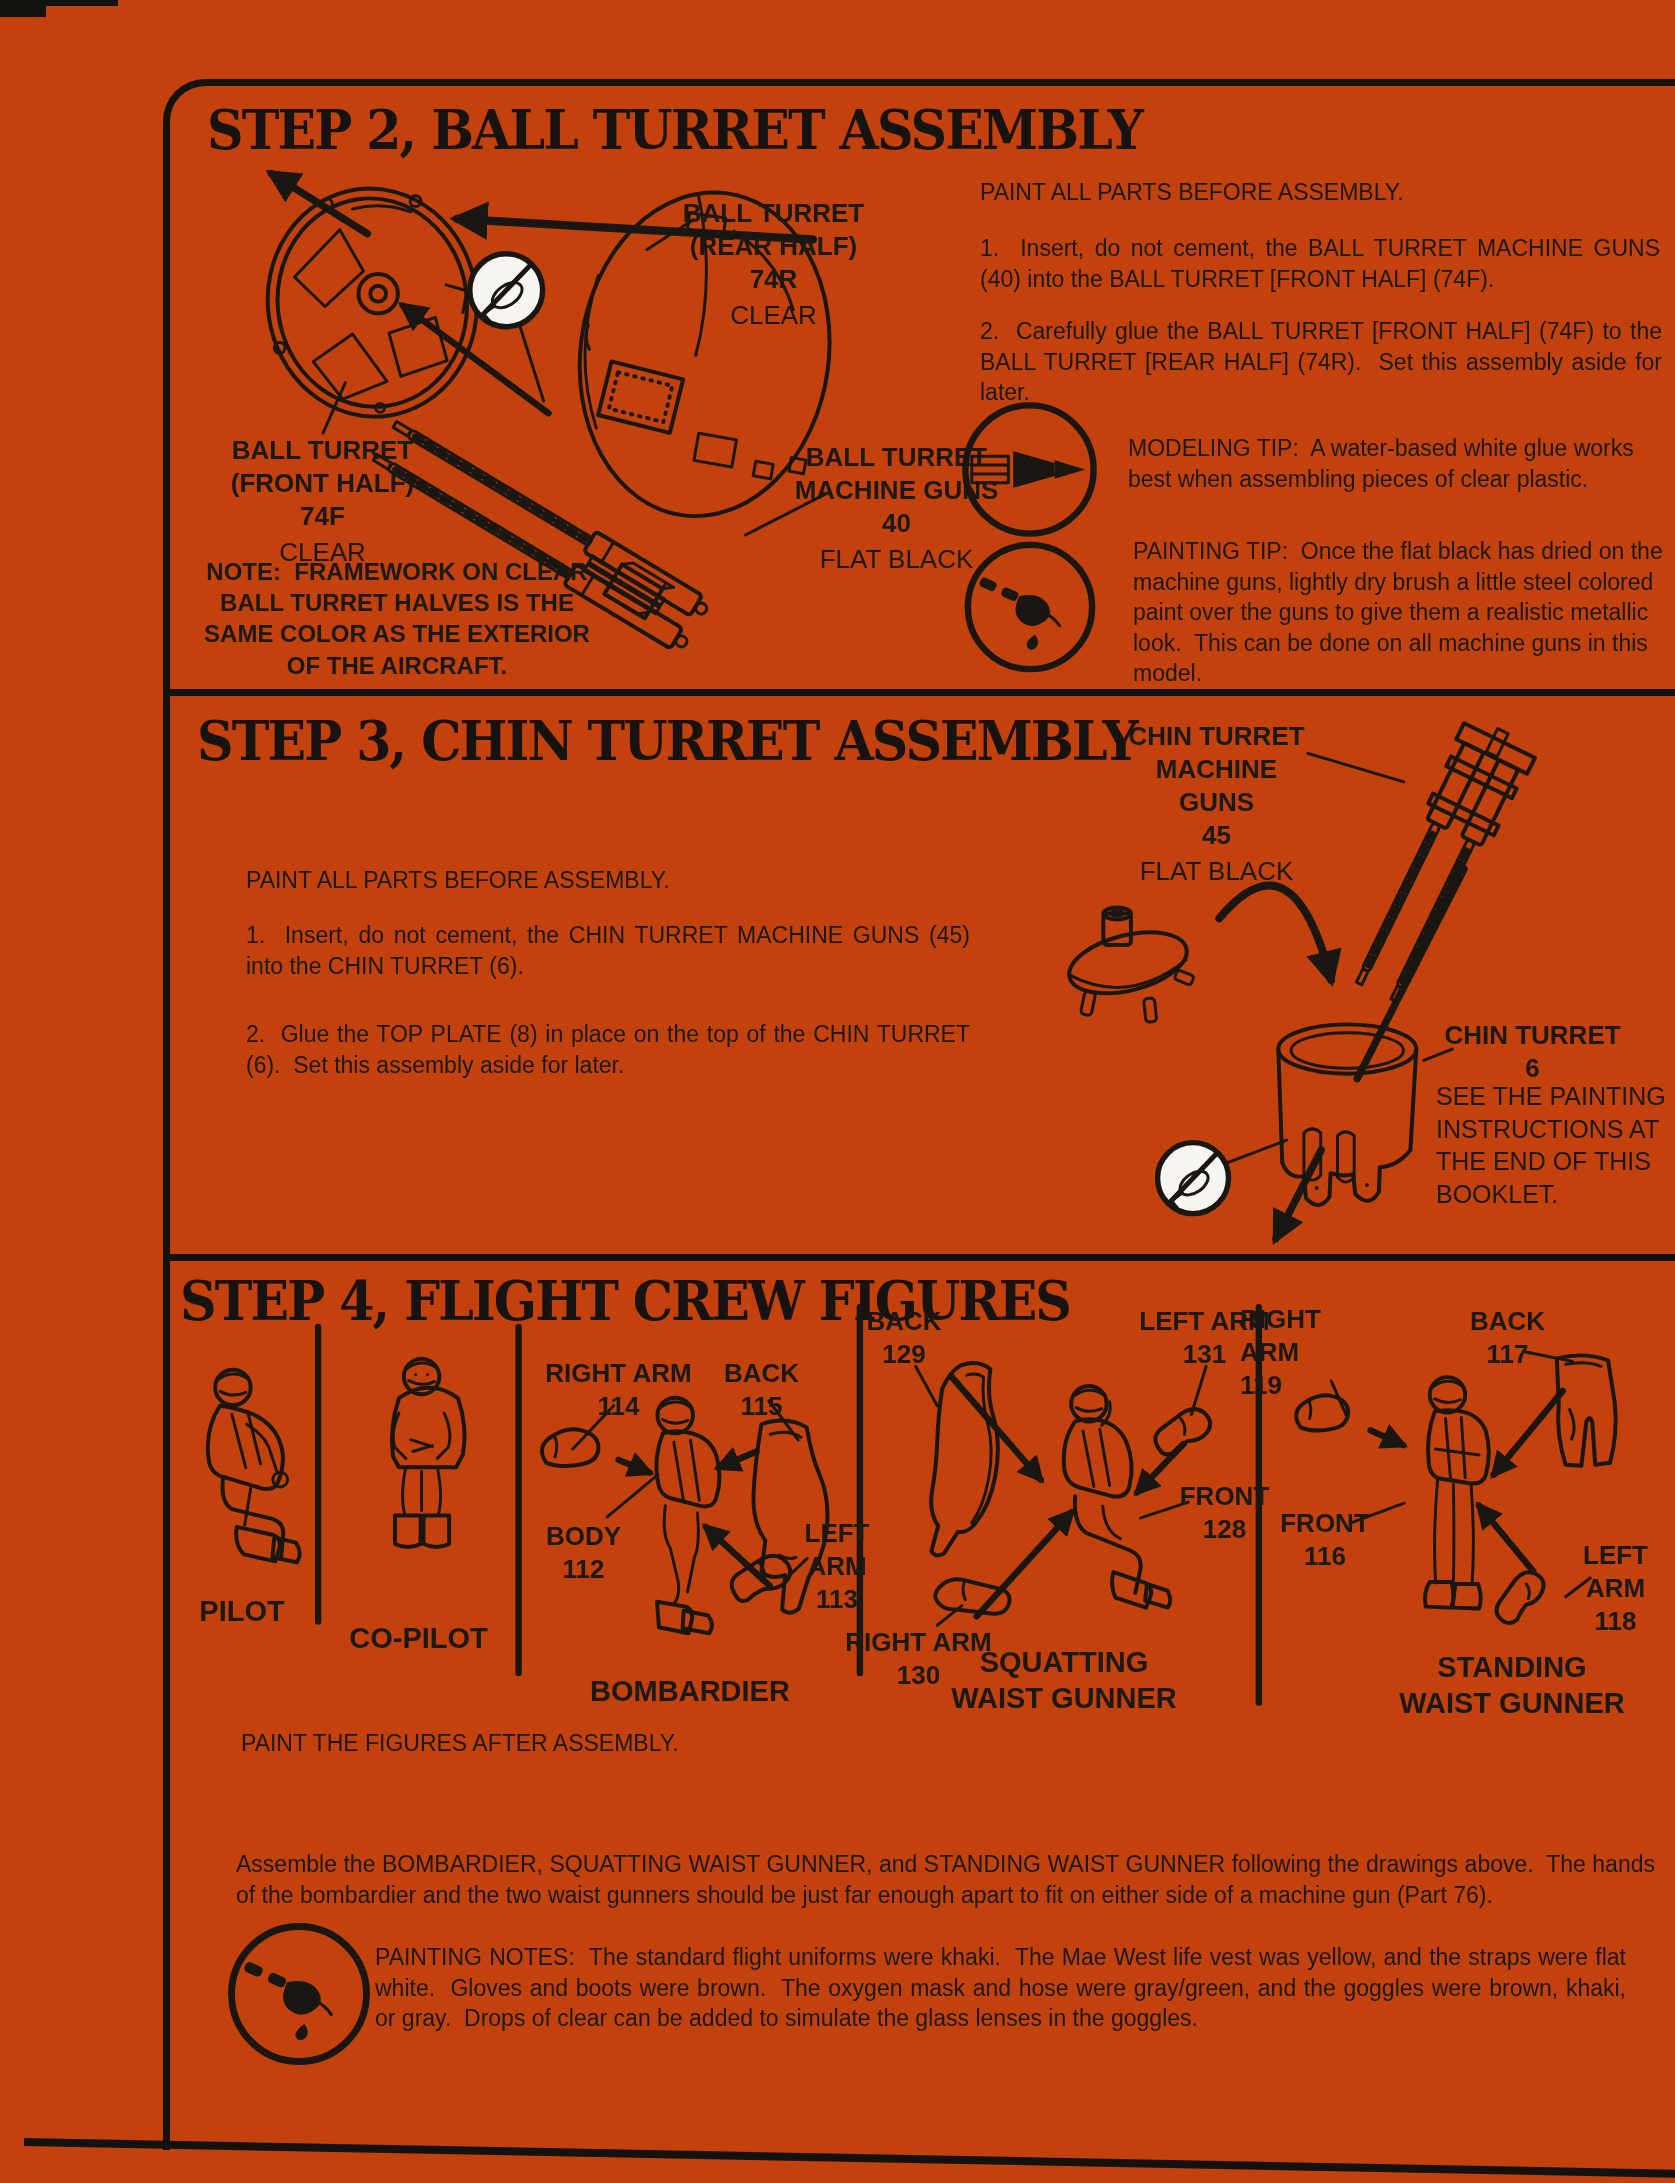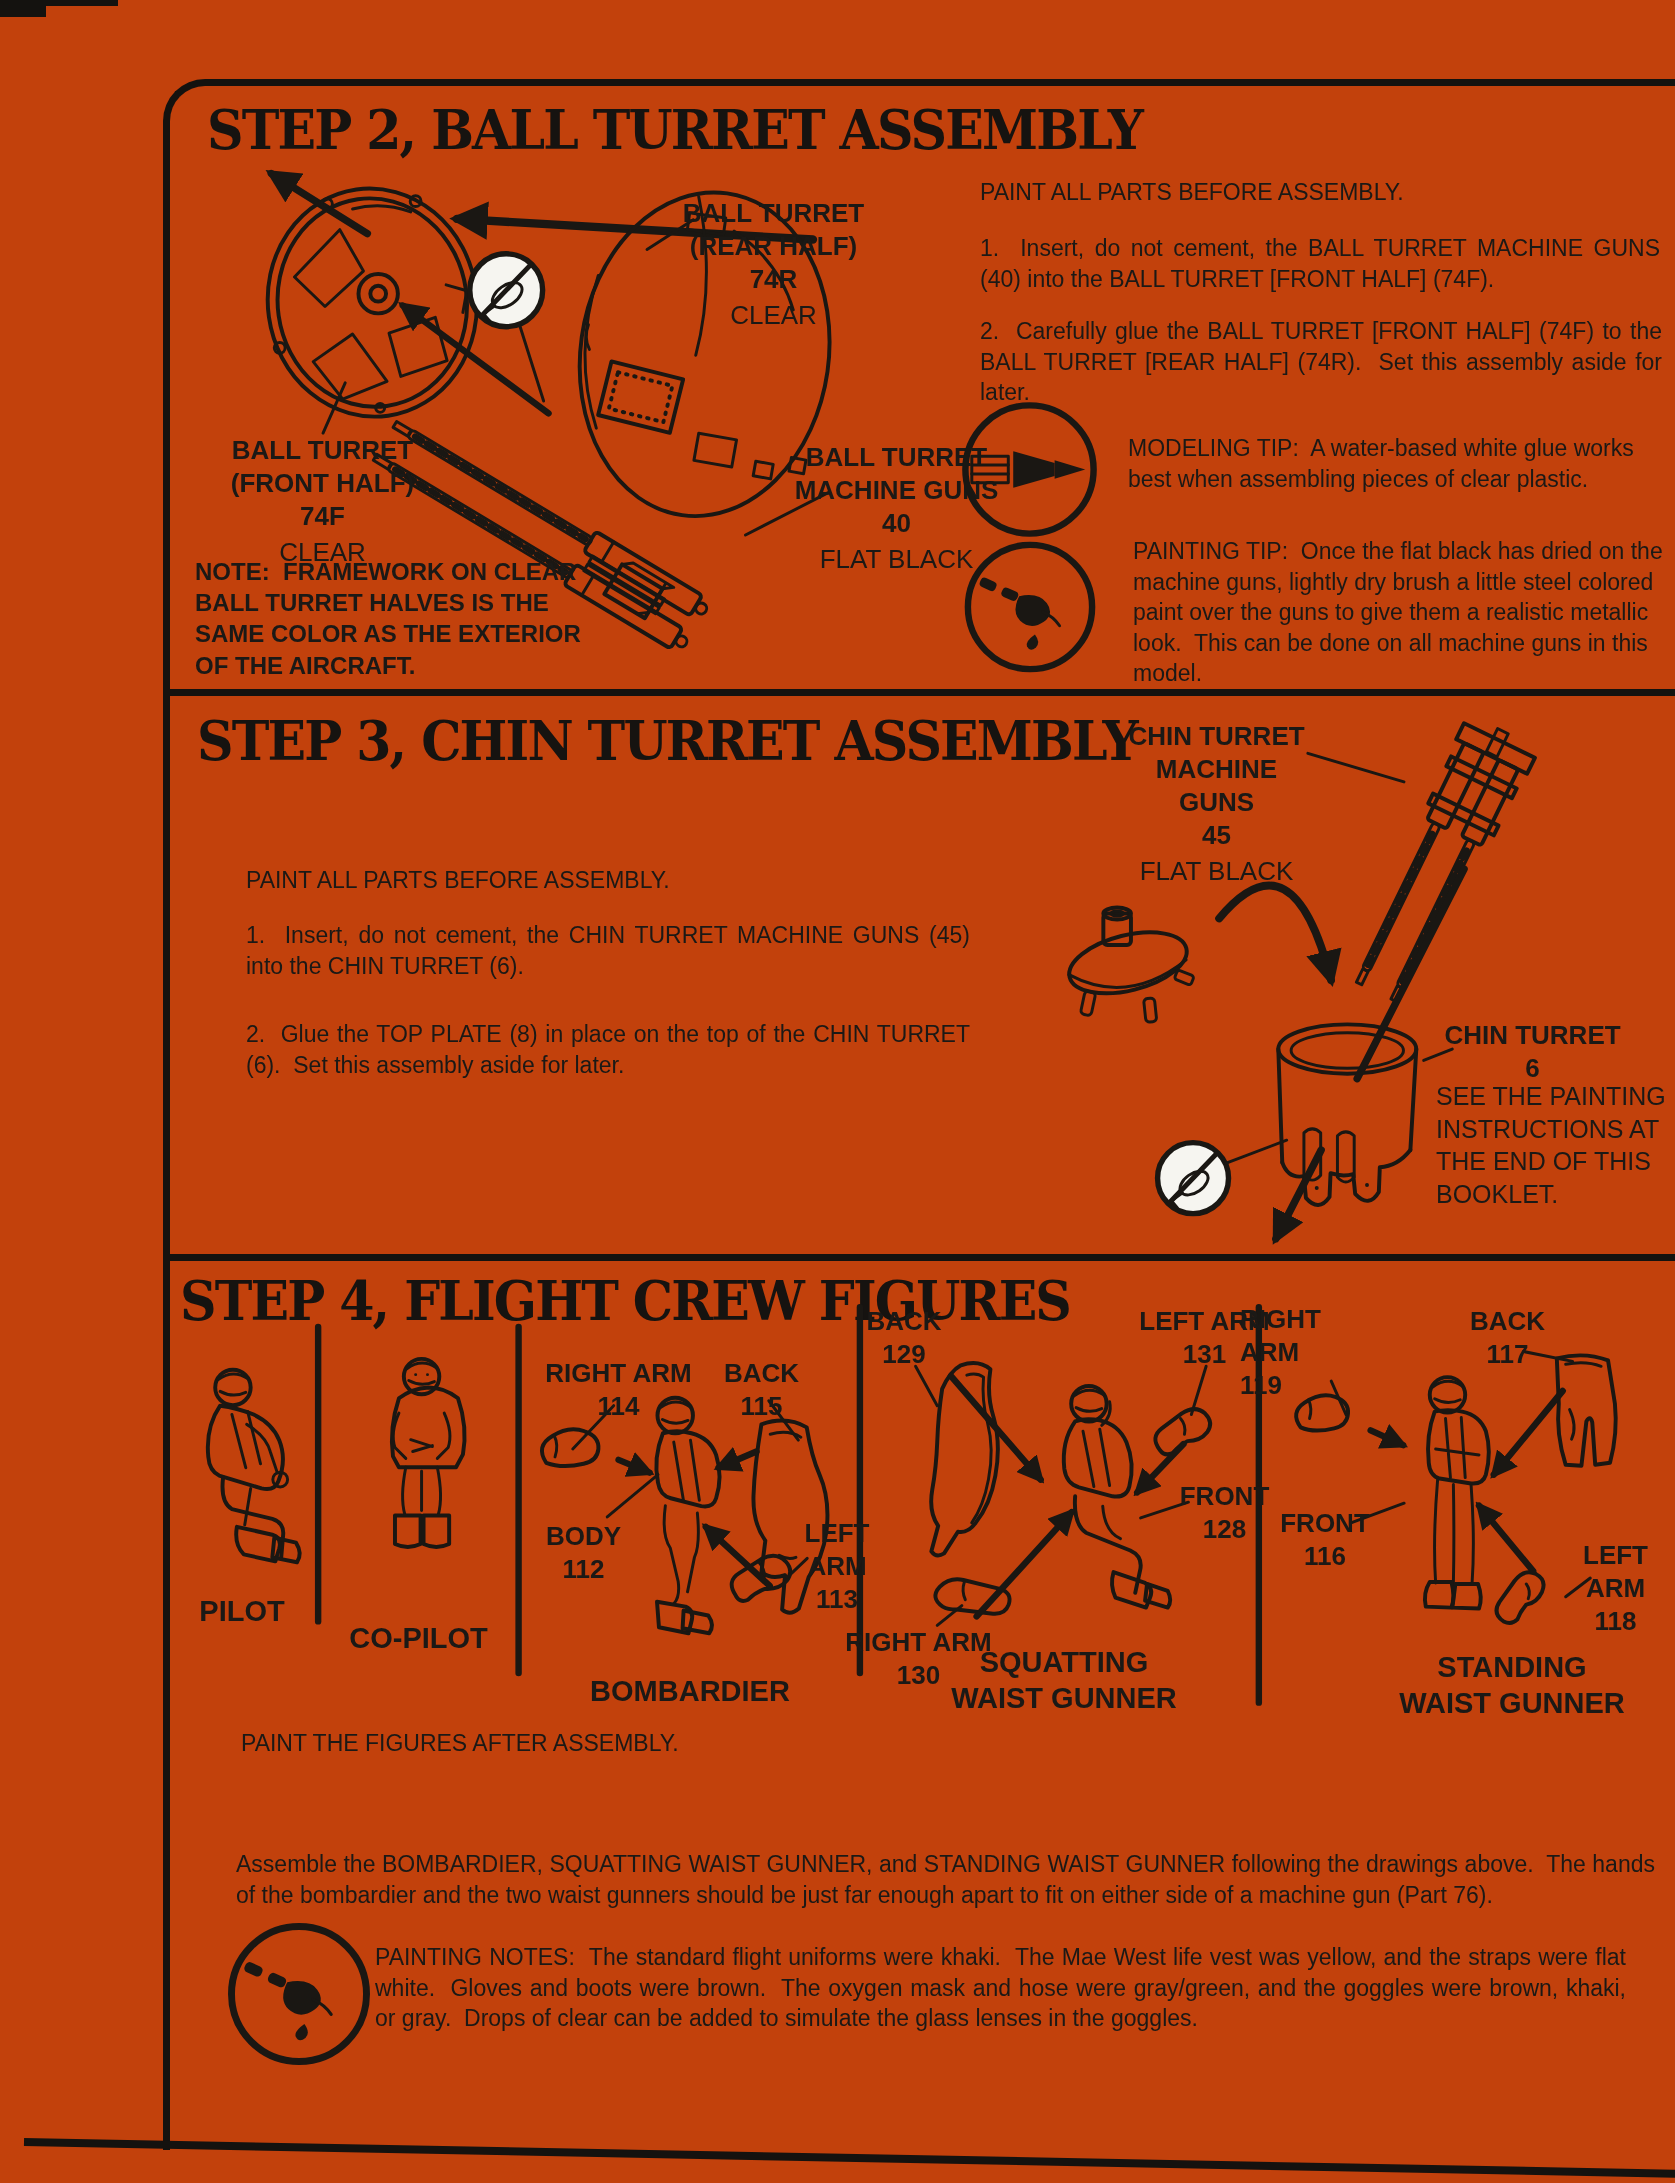--- a/index.html
+++ b/index.html
@@ -133,21 +133,21 @@
 (FRONT HALF)
 74F</div>
     <div class="fin">CLEAR</div>
   </div>
   <div class="abs lblbox" style="left:788px;top:441px;width:217px;">
     <div class="lbl">BALL TURRET
 MACHINE GUNS
 40</div>
     <div class="fin">FLAT BLACK</div>
   </div>
-  <div class="abs note" style="left:195px;top:556px;width:404px;">NOTE:  FRAMEWORK ON CLEAR BALL TURRET HALVES IS THE SAME COLOR AS THE EXTERIOR OF THE AIRCRAFT.</div>
+  <div class="abs note" style="left:195px;top:556px;width:404px;text-align:center;">NOTE:  FRAMEWORK ON CLEAR BALL TURRET HALVES IS THE SAME COLOR AS THE EXTERIOR OF THE AIRCRAFT.</div>
 
   <svg class="abs art" style="left:958px;top:398px;" width="143" height="143" viewBox="0 0 290 290">
     <circle cx="145" cy="145" r="130" style="stroke-width:13;"></circle>
     <rect x="28" y="118" width="74" height="54" class="thin"></rect>
     <line x1="28" y1="136" x2="102" y2="136" class="thin"></line>
     <line x1="28" y1="154" x2="102" y2="154" class="thin"></line>
     <path d="M112,108 L196,132 L196,158 L112,182 z" class="f"></path>
     <path d="M196,126 L258,145 L196,164 z" class="f"></path>
   </svg>
   <div class="abs body" style="left:1128px;top:433px;width:534px;">MODELING TIP:  A water-based white glue works best when assembling pieces of clear plastic.</div>

